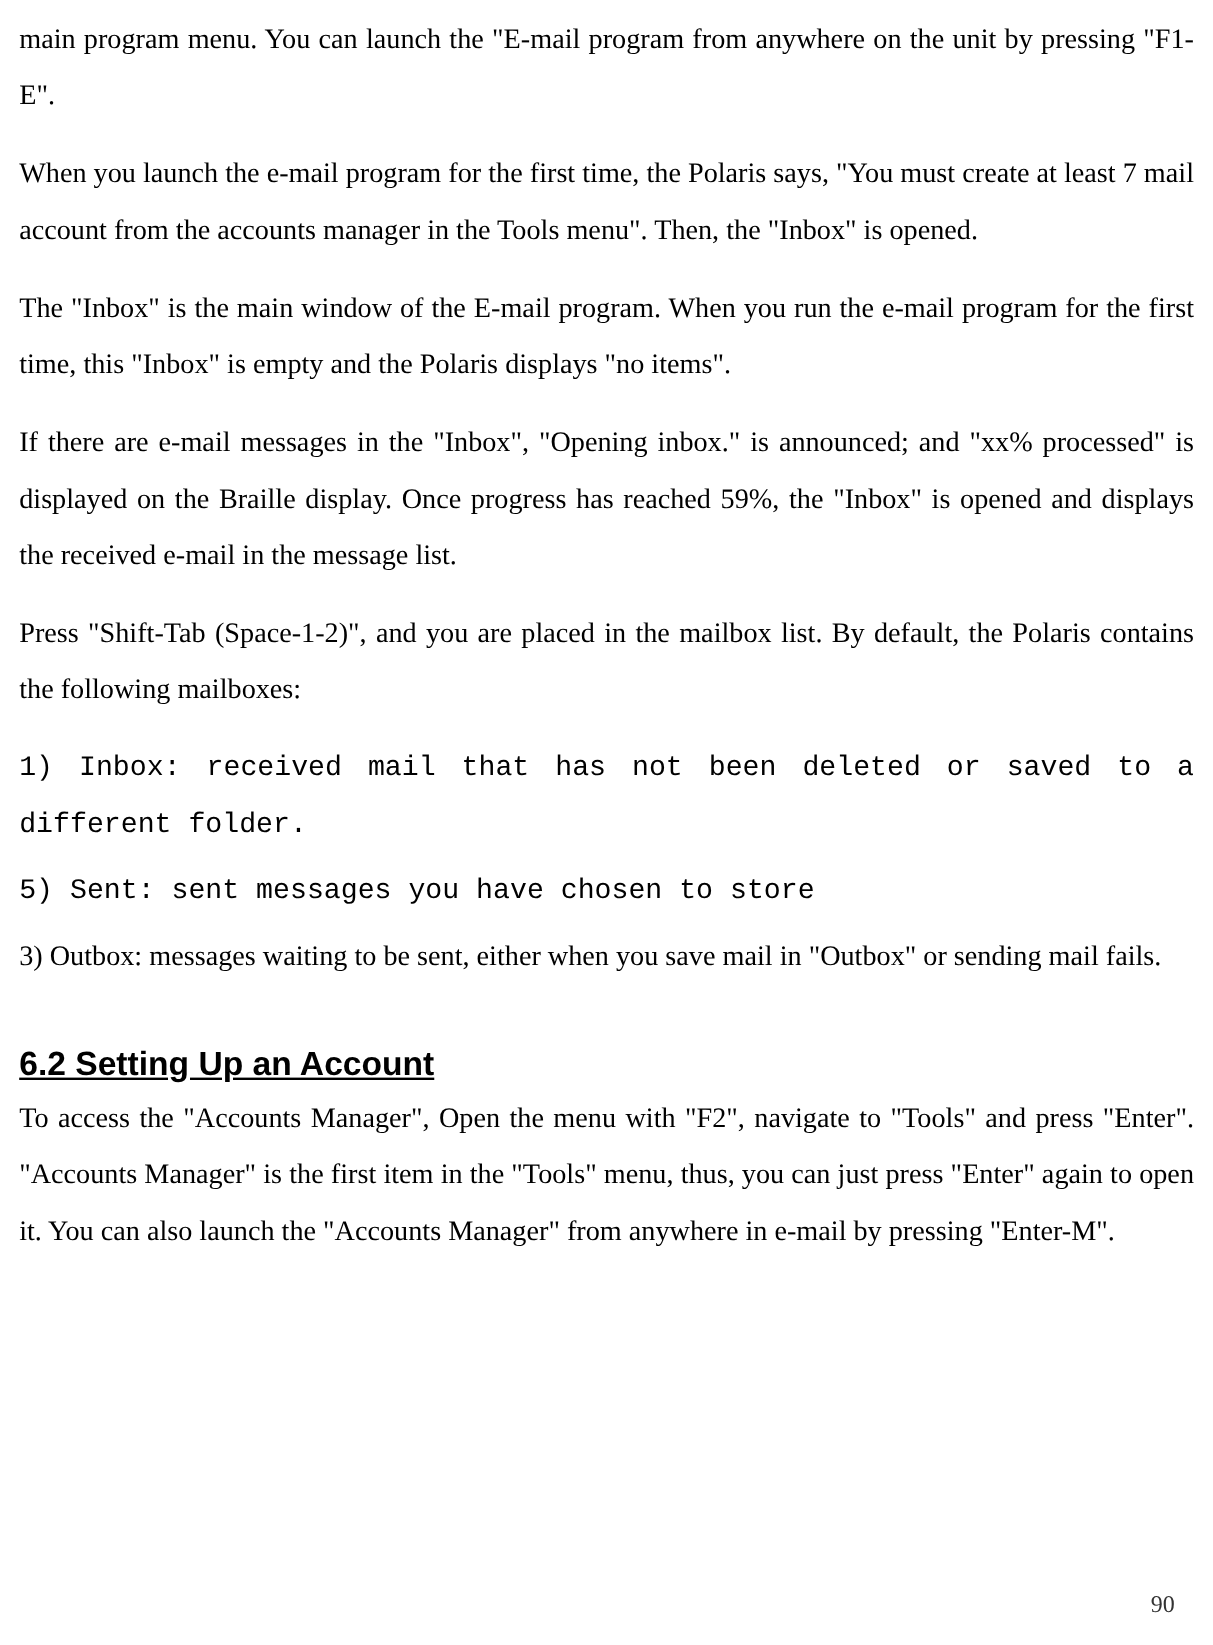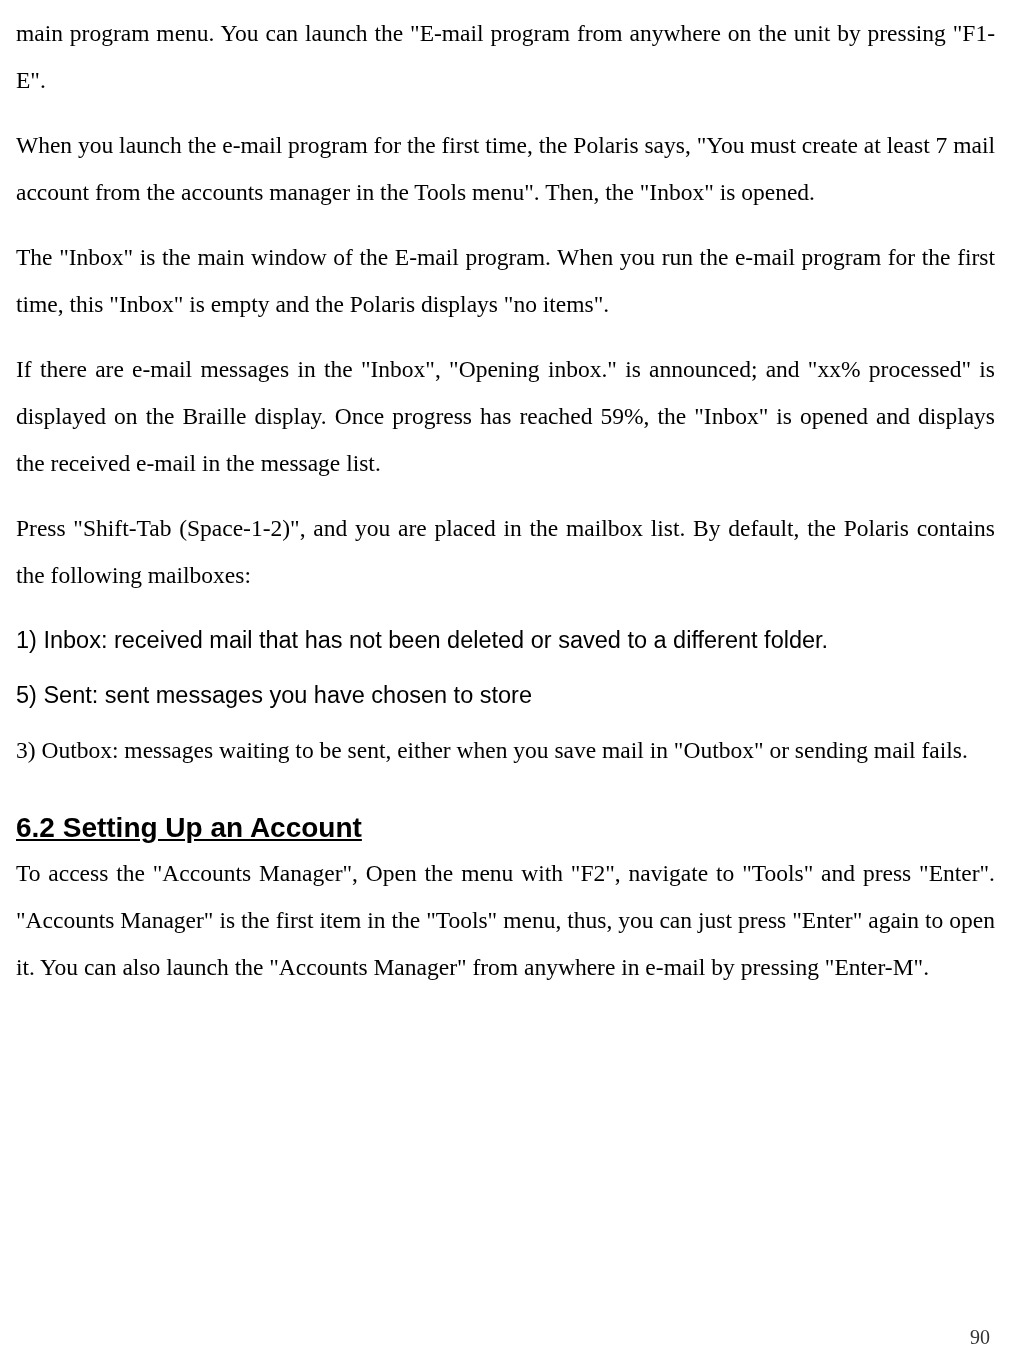--- a/index.html
+++ b/index.html
@@ -19,33 +19,34 @@
       position: relative;
     }
     .paragraph {
       text-align: justify;
       margin-bottom: 18px;
       font-family: Liberation Serif, serif;
     }
     .paragraph-tight {
       text-align: justify;
       margin-bottom: 8px;
+      font-family: Liberation Mono, monospace;
     }
     .heading {
       font-size: 28px;
       font-weight: bold;
       text-decoration: underline;
-      margin-top: 36px;
+      margin-top: 48px;
       margin-bottom: 4px;
       line-height: 1.3;
     }
     .page-number {
       position: absolute;
       bottom: 14px;
-      right: 21px;
+      right: 32px;
       font-family: Georgia, "Times New Roman", serif;
       font-size: 20px;
       color: #333;
     }
   </style>
 </head>
 <body>
 
 <p class="paragraph">main program menu. You can launch the "E-mail program from anywhere on the unit by pressing "F1-E".</p>
 <p class="paragraph">When you launch the e-mail program for the first time, the Polaris says, "You must create at least 7 mail account from the accounts manager in the Tools menu". Then, the "Inbox" is opened.</p>

